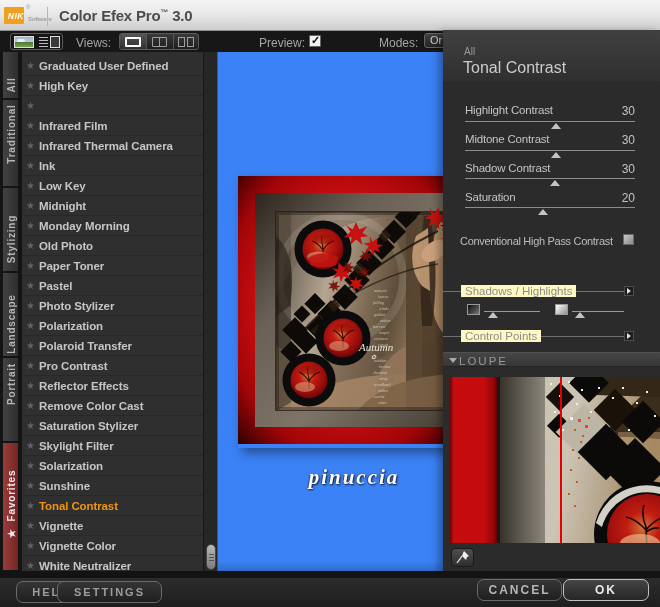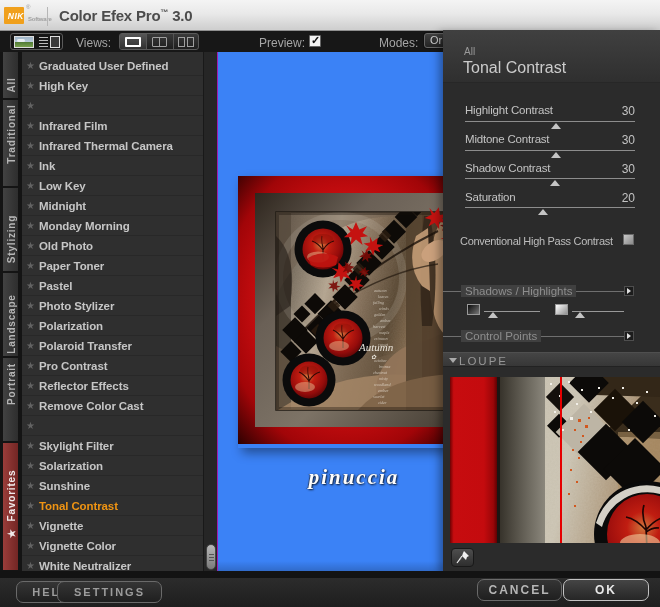--- a/index.html
+++ b/index.html
@@ -66,21 +66,21 @@
 
 
 #panel { position:absolute; left:443px; top:30px; width:217px; height:542px; background:#2b2b2b; box-shadow:-4px 2px 8px rgba(0,0,0,.35); }
 #phead { position:absolute; left:0; top:0; width:217px; height:53px; background:linear-gradient(#404040,#2f2f2f); border-bottom:1px solid #272727; }
 #phead .all { position:absolute; left:21px; top:16px; font-size:10px; color:#9a9a9a; }
 #phead .name { position:absolute; left:20px; top:29px; font-size:16px; color:#cccccc; }
 .slabel { position:absolute; left:22px; font-size:11.5px; letter-spacing:-0.2px; color:#c3c3c3; }
 .svalue { position:absolute; right:25px; font-size:12px; color:#c3c3c3; }
 .sline { position:absolute; left:22px; width:170px; height:1px; background:#8d8d8d; }
 .stri { position:absolute; width:0; height:0; border-left:5px solid transparent; border-right:5px solid transparent; border-bottom:6px solid #c4c4c4; }
-.dimlabel { position:absolute; font-size:11.5px; color:#8d8d8d; background:#404040; padding:0 4px; }
+.dimlabel { position:absolute; font-size:11.5px; color:#8d8d8d; background:#fef9c3; padding:0 4px; }
 .thinline { position:absolute; height:1px; background:#6f6f6f; }
 .arrbtn { position:absolute; width:10px; height:10px; background:#1c1c1c; border:1px solid #4e4e4e; }
 .arrbtn:before { content:""; position:absolute; left:2px; top:1px; width:0; height:0; border-top:3px solid transparent; border-bottom:3px solid transparent; border-left:4.5px solid #e0e0e0; }
 #cbrow { position:absolute; left:17px; top:205px; font-size:11px; letter-spacing:-0.3px; color:#bdbdbd; }
 #cbbox { position:absolute; left:180px; top:204px; width:11px; height:11px; background:linear-gradient(135deg,#c8c8c8,#8a8a8a); border:1px solid #6a6a6a; }
 .swatch { position:absolute; width:13px; height:11px; border:1px solid #999; }
 #loupebar { position:absolute; left:0; top:322px; width:217px; height:15px; background:linear-gradient(#454545,#373737); border-top:1px solid #4f4f4f; border-bottom:1px solid #222; }
 #loupebar .tri { position:absolute; left:6px; top:5px; width:0; height:0; border-left:4px solid transparent; border-right:4px solid transparent; border-top:5px solid #aaa; }
 #loupebar .lbl { position:absolute; left:16px; top:2px; font-size:11.5px; color:#979797; letter-spacing:2px; }
 #loupe { position:absolute; left:7px; top:347px; width:210px; height:166px; }
@@ -232,20 +232,21 @@
     <div class="row">
         <span class="star">★</span>
         <span class="nm">Reflector Effects</span>
       </div>
     <div class="row">
         <span class="star">★</span>
         <span class="nm">Remove Color Cast</span>
       </div>
     <div class="row">
         <span class="star">★</span>
+        <span class="nm">Saturation Stylizer</span>
       </div>
     <div class="row">
         <span class="star">★</span>
         <span class="nm">Skylight Filter</span>
       </div>
     <div class="row">
         <span class="star">★</span>
         <span class="nm">Solarization</span>
       </div>
     <div class="row">

